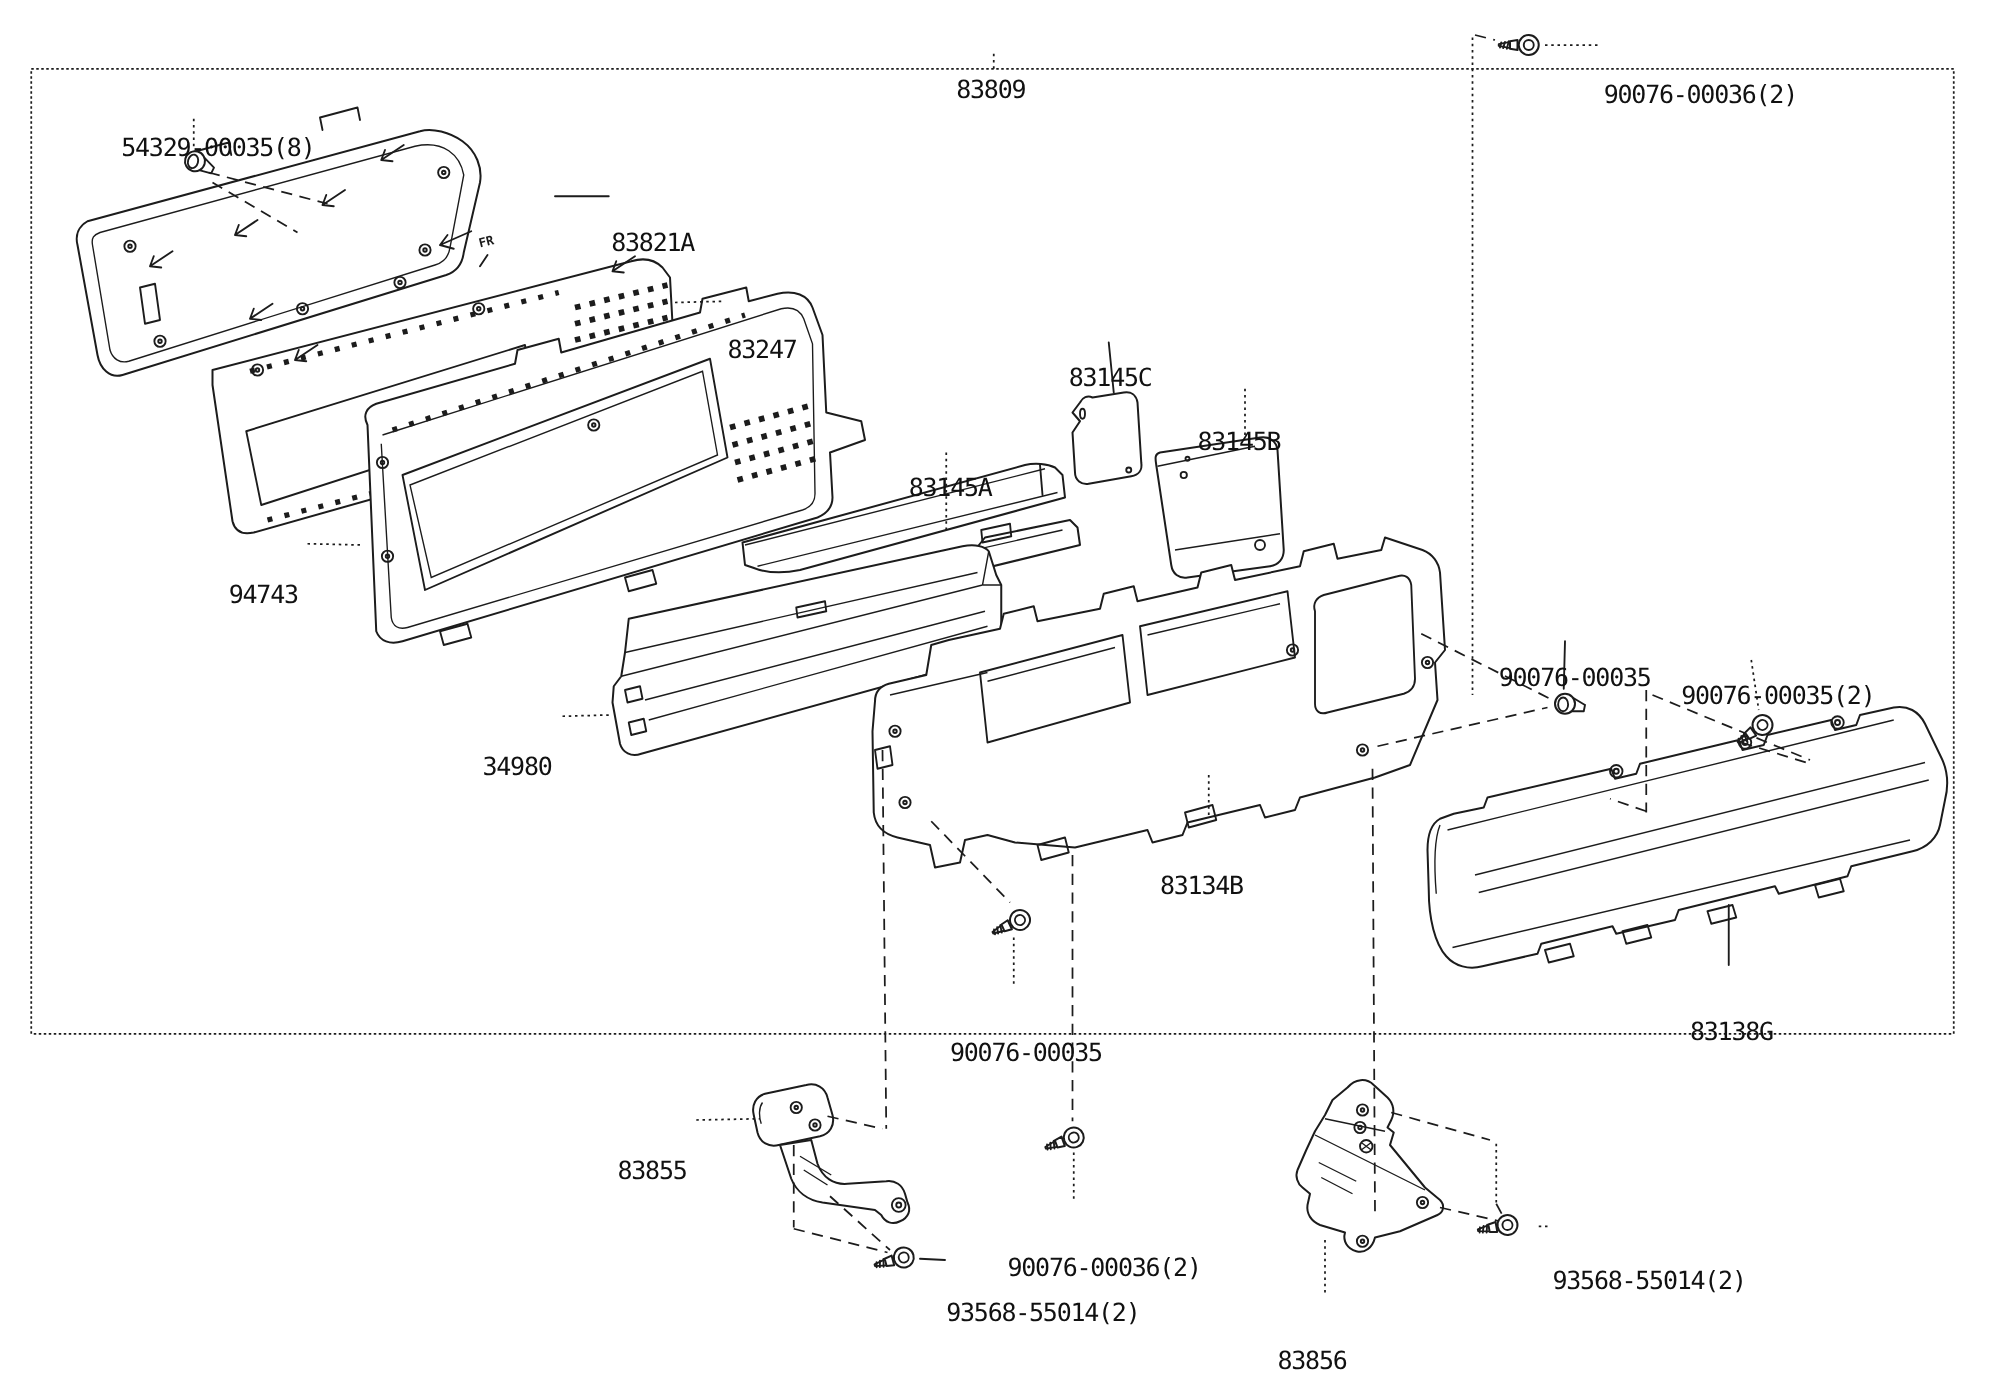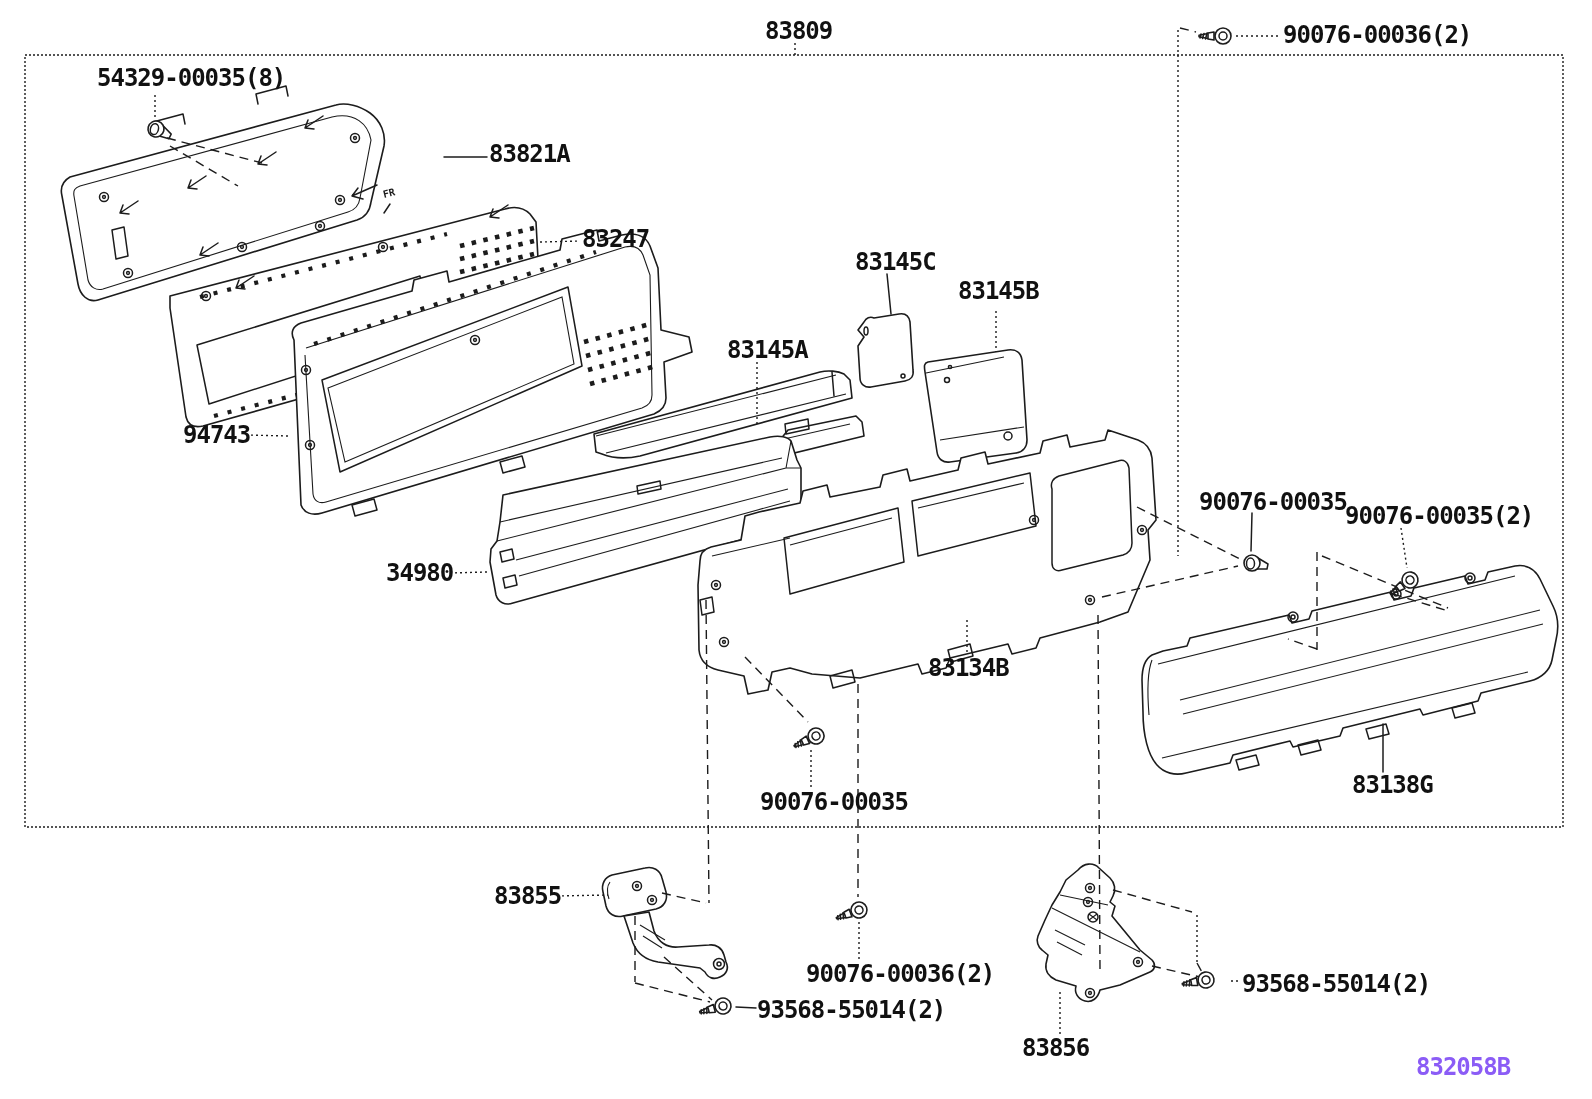--- a/index.html
+++ b/index.html
@@ -1,20 +1,20 @@
 <!DOCTYPE html>
 <html><head>
 <meta charset="utf-8">
 <style>
   html,body{margin:0;padding:0;background:#fff;}
   #stage{position:relative;width:1592px;height:1099px;background:#ffffff;overflow:hidden;
          font-family:"DejaVu Sans Mono","Liberation Mono",monospace;}
   #art{position:absolute;left:0;top:0;}
-  .lbl{position:absolute;font-size:24px;font-weight:bold;letter-spacing:-1px;color:#111;
-       white-space:nowrap;line-height:22px;}
+  .lbl{position:absolute;font-size:20px;font-weight:normal;letter-spacing:-1px;color:#111;
+       white-space:nowrap;line-height:22px;margin-top:40px;}
   .code{color:#8b5cf6;}
   
   .ln *,.ln{fill:none;stroke:#1c1c1c;stroke-width:1.5;stroke-linejoin:round;stroke-linecap:round;}
   .solid{fill:#ffffff;stroke:#1c1c1c;stroke-width:1.6;stroke-linejoin:round;}
   .thin{fill:none;stroke:#1c1c1c;stroke-width:1.1;}
   .dash{fill:none;stroke:#1c1c1c;stroke-width:1.4;stroke-dasharray:9 6;}
   .dot{fill:none;stroke:#1c1c1c;stroke-width:1.4;stroke-dasharray:2 3;}
   .frame{fill:none;stroke:#1c1c1c;stroke-width:1.4;stroke-dasharray:2 2;}
   .g5{fill:none;stroke:#1c1c1c;stroke-width:4.6;stroke-dasharray:4.5 7.5;}
   .g4{fill:none;stroke:#1c1c1c;stroke-width:4.2;stroke-dasharray:4 10;}
@@ -238,21 +238,21 @@
     <use href="#sw-side" transform="translate(1206,980) rotate(-10)"></use>
   </g>
 </svg>
 
 <div class="lbl" style="left:97px;top:67px">54329-00035(8)</div>
 <div class="lbl" style="left:489px;top:143px">83821A</div>
 <div class="lbl" style="left:582px;top:228px">83247</div>
 <div class="lbl" style="left:765px;top:20px">83809</div>
 <div class="lbl" style="left:1283px;top:24px">90076-00036(2)</div>
 <div class="lbl" style="left:855px;top:251px">83145C</div>
-<div class="lbl" style="left:958px;top:280px">83145B</div>
+<div class="lbl" style="left:958px;top:302px">83145B</div>
 <div class="lbl" style="left:727px;top:339px">83145A</div>
 <div class="lbl" style="left:183px;top:424px">94743</div>
 <div class="lbl" style="left:386px;top:562px">34980</div>
 <div class="lbl" style="left:928px;top:657px">83134B</div>
 <div class="lbl" style="left:1199px;top:491px">90076-00035</div>
 <div class="lbl" style="left:1345px;top:505px">90076-00035(2)</div>
 <div class="lbl" style="left:1352px;top:774px">83138G</div>
 <div class="lbl" style="left:760px;top:791px">90076-00035</div>
 <div class="lbl" style="left:494px;top:885px">83855</div>
 <div class="lbl" style="left:806px;top:963px">90076-00036(2)</div>

